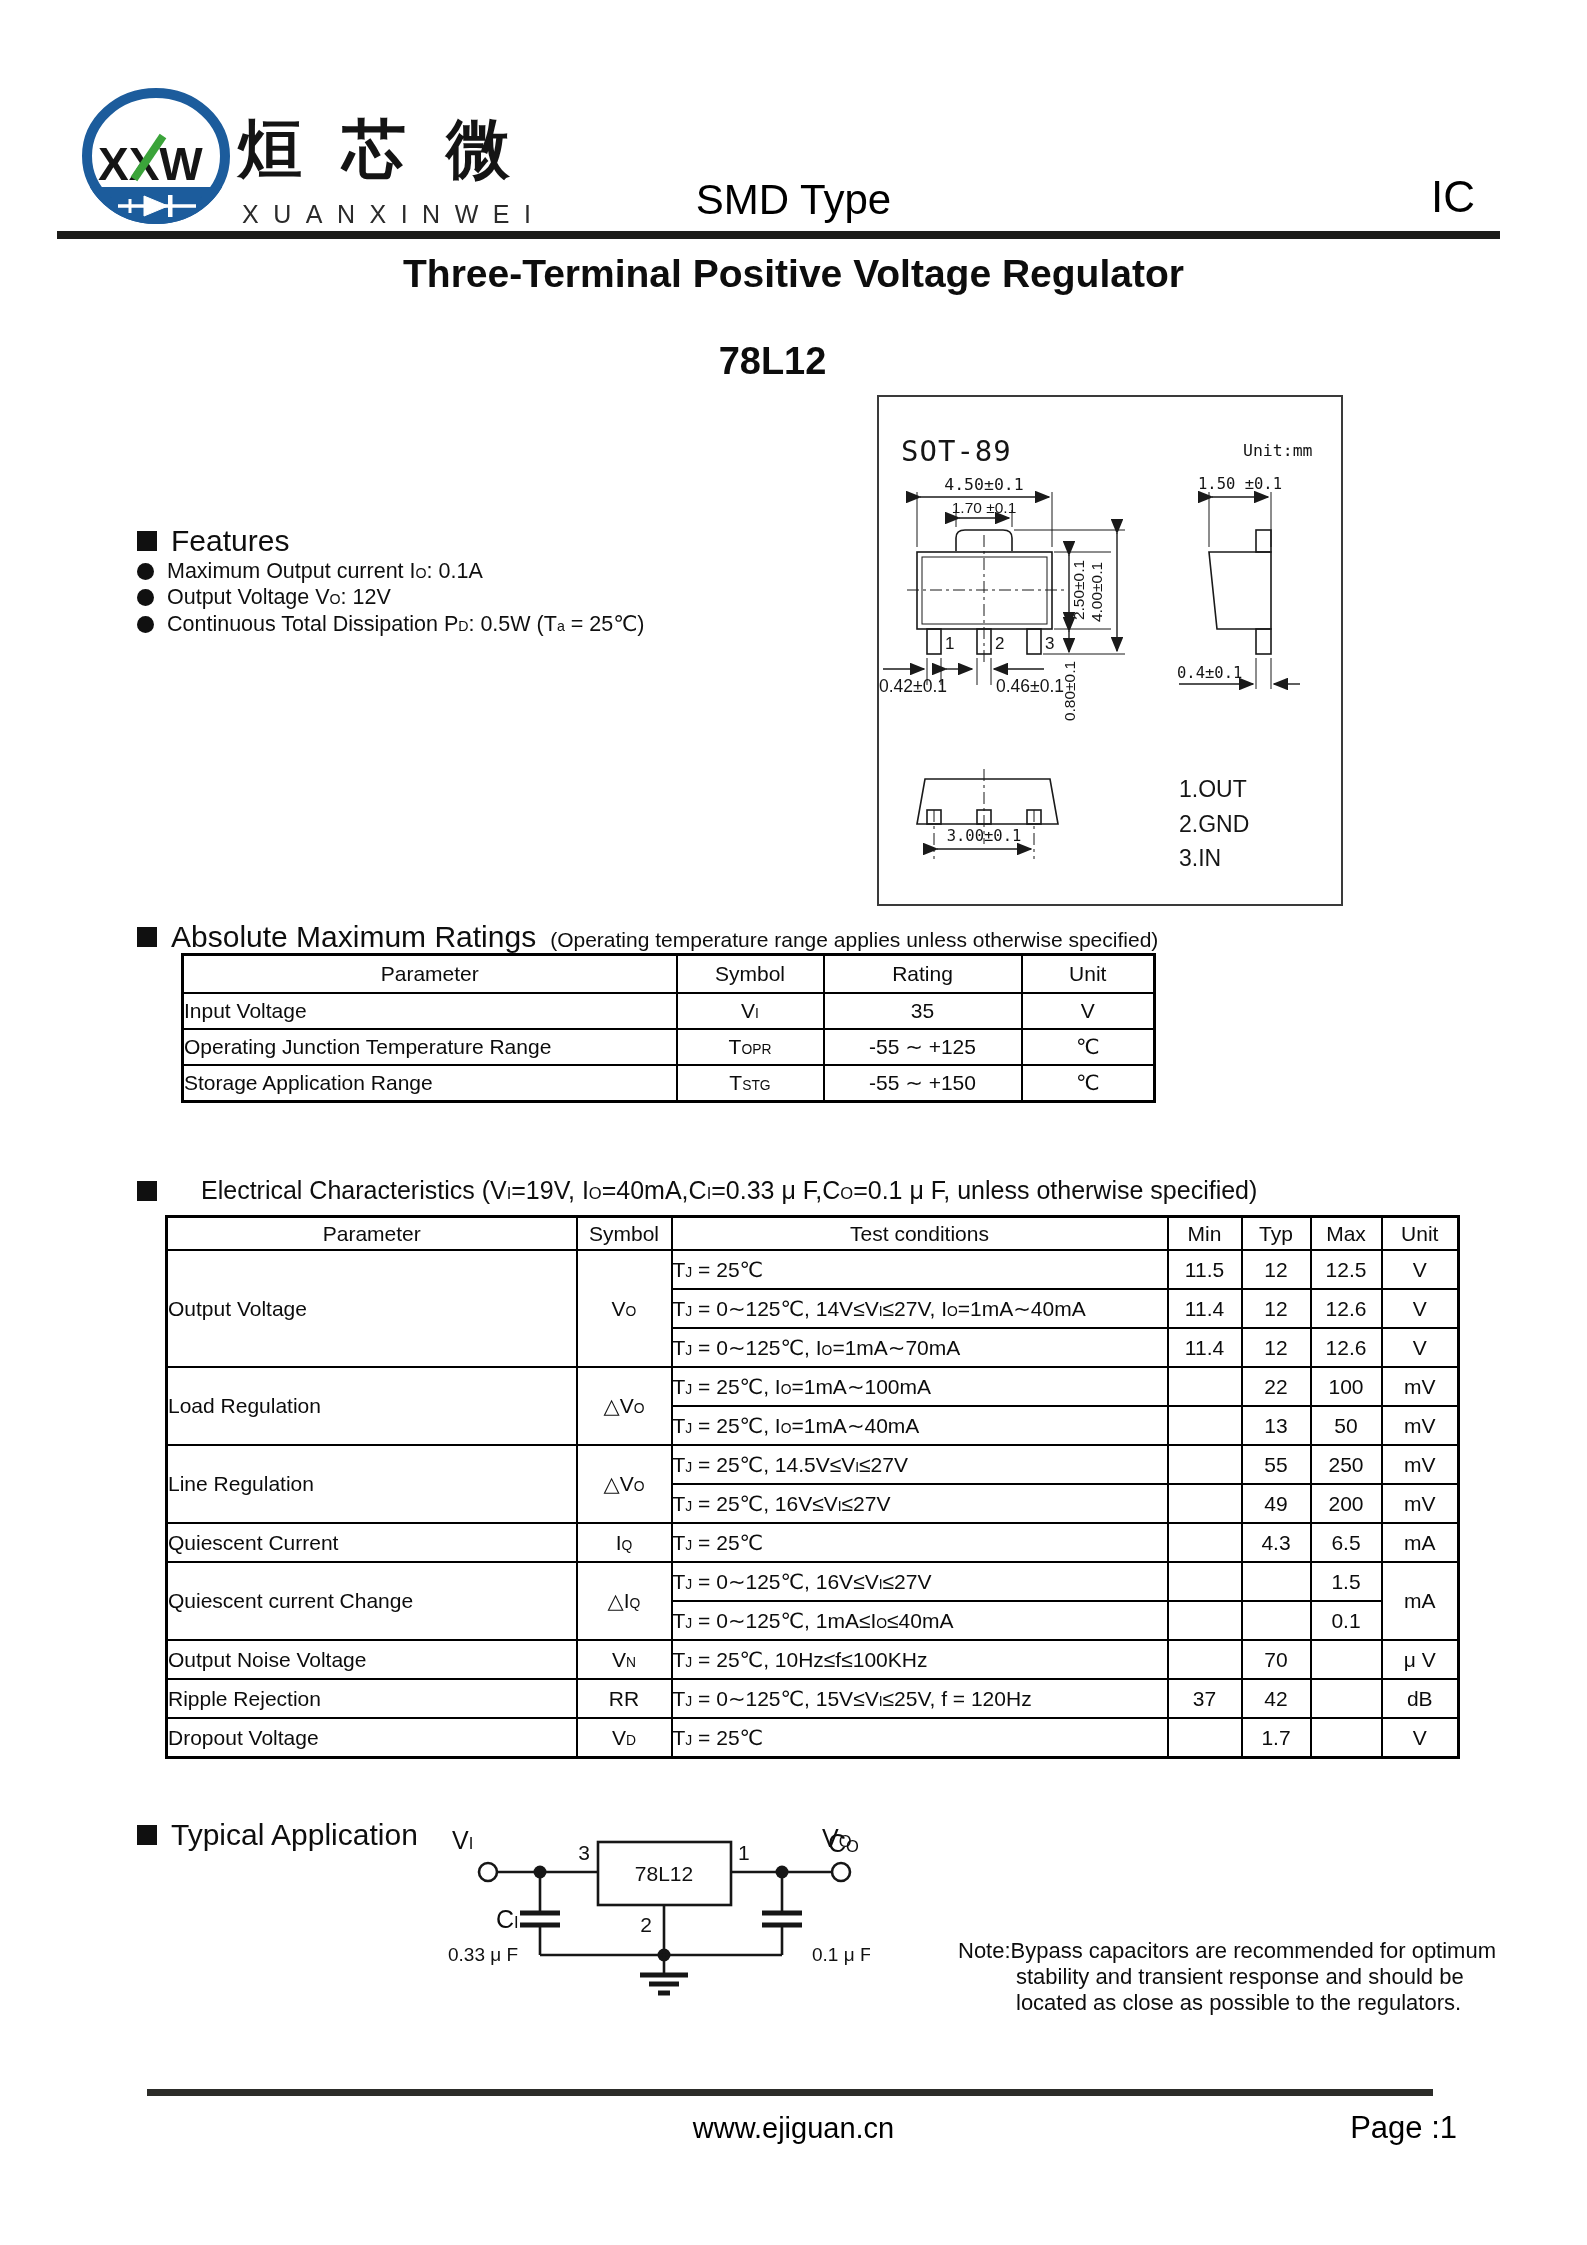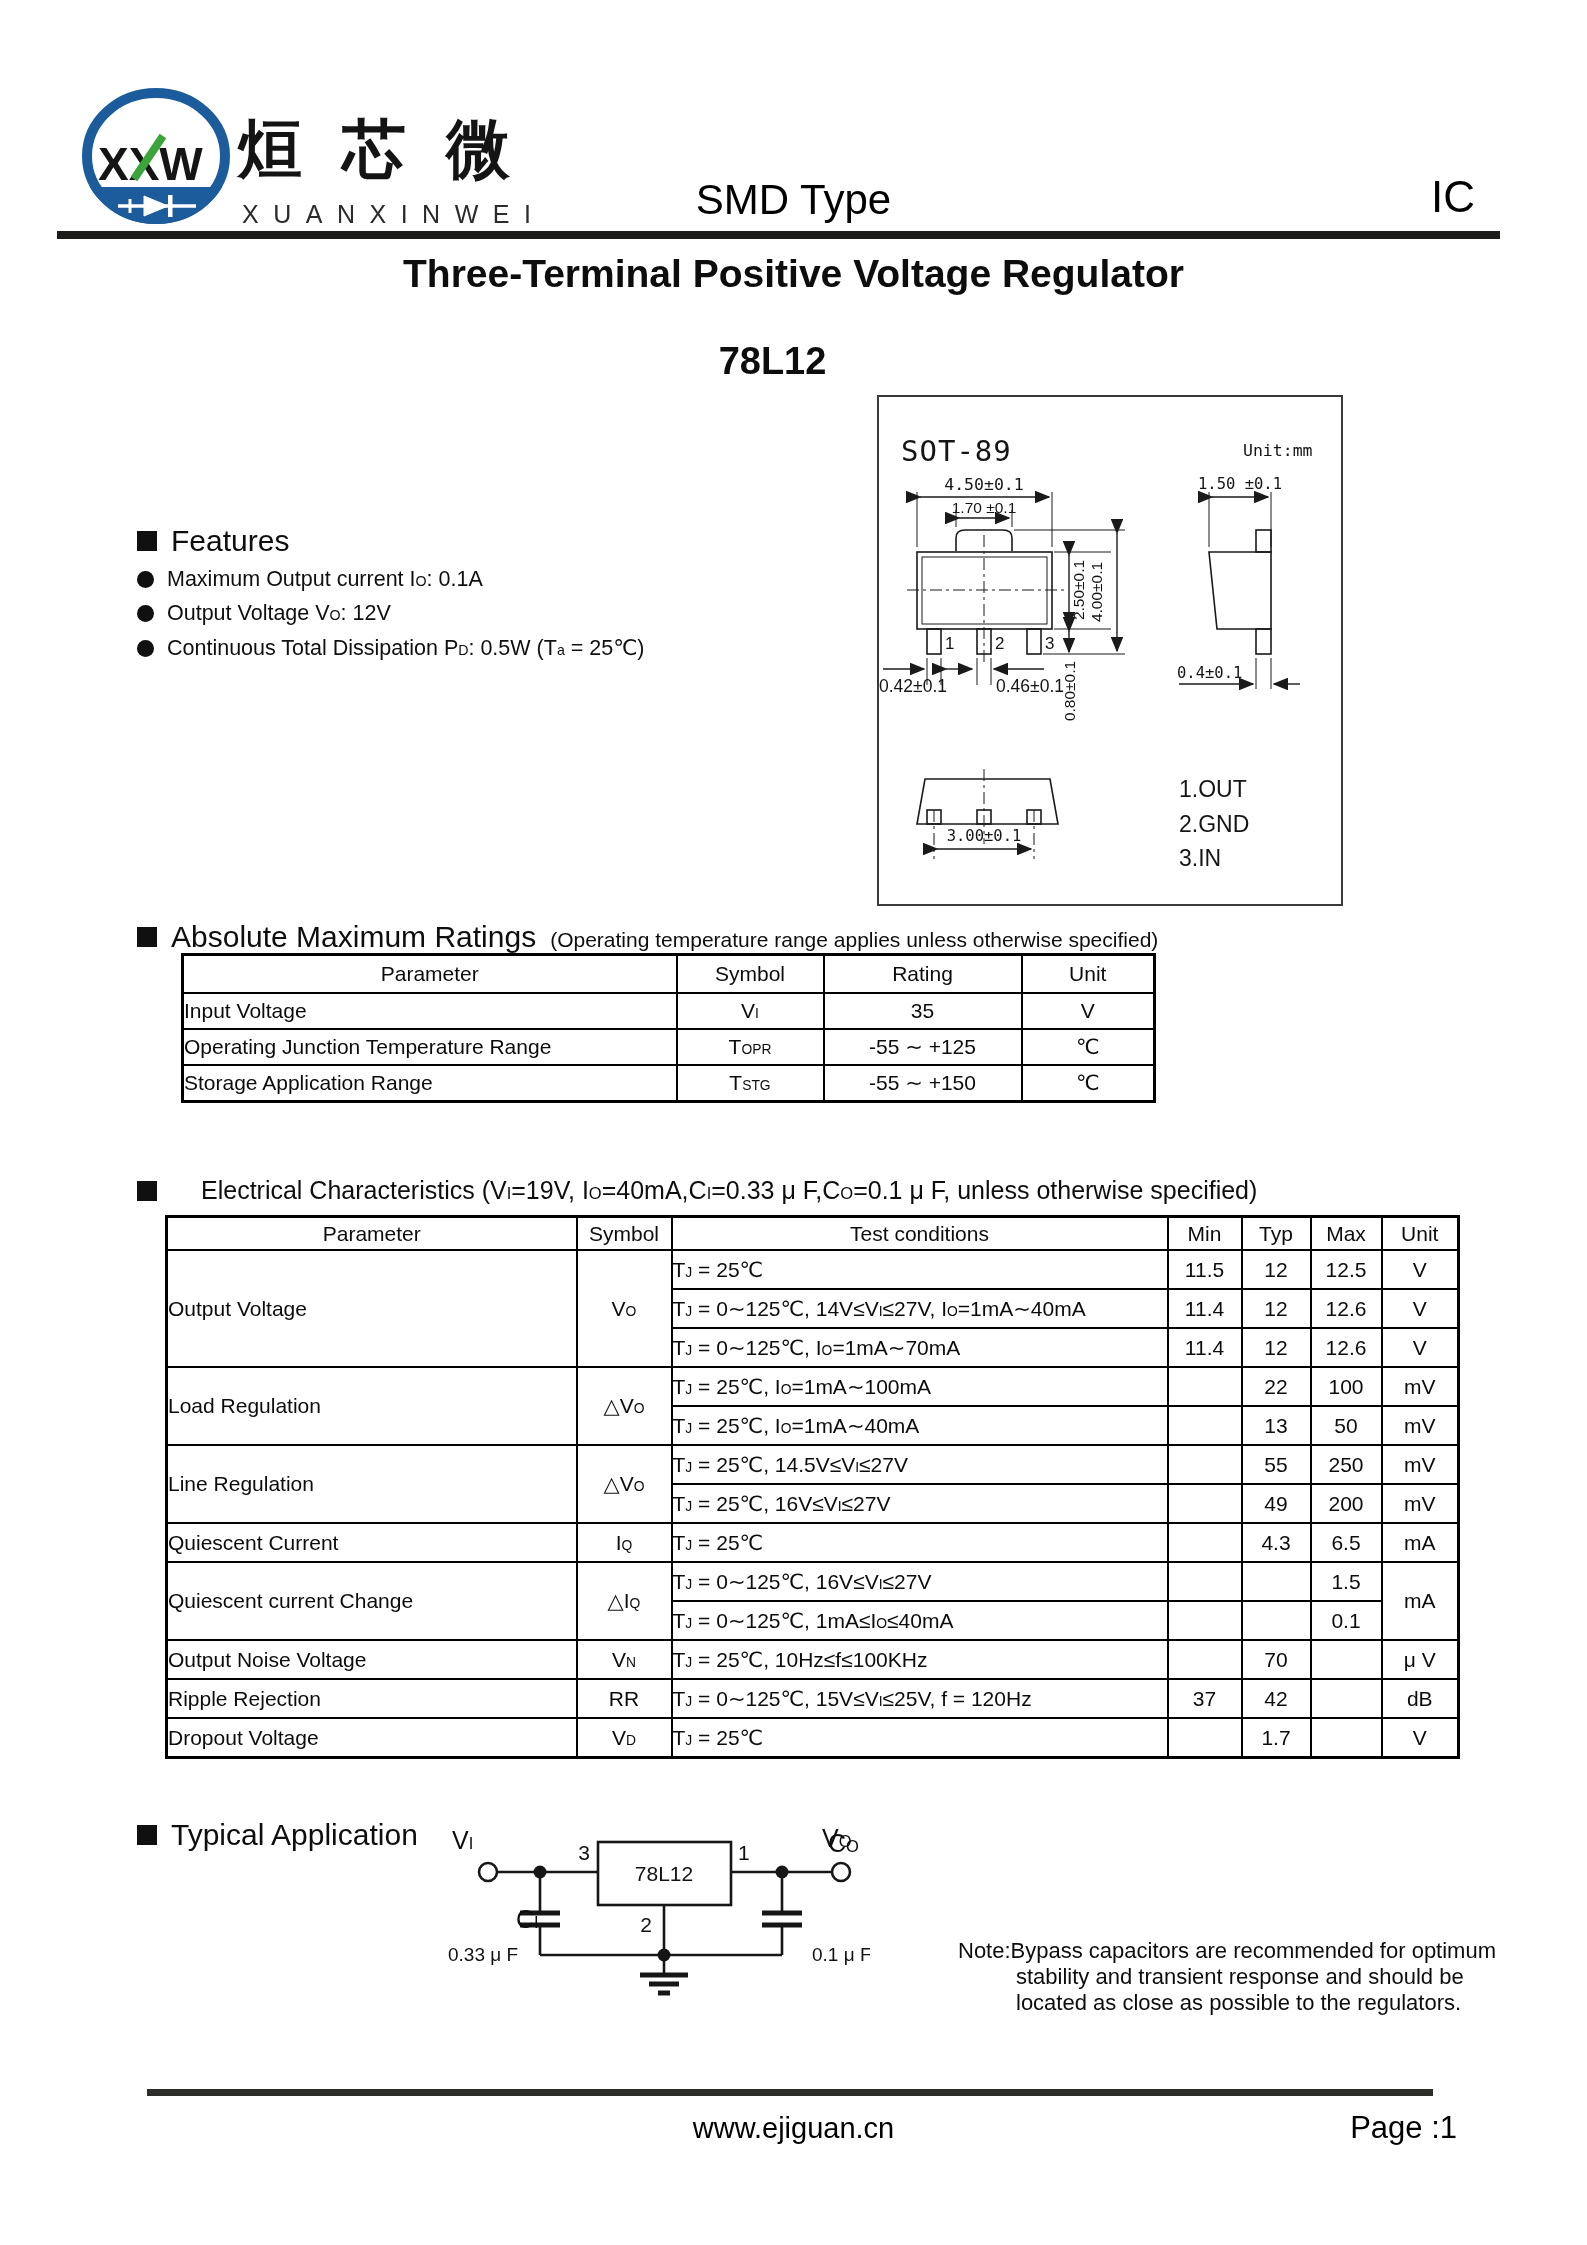--- a/index.html
+++ b/index.html
@@ -22,21 +22,21 @@
   .part-number{left:0; right:42px; top:340px; text-align:center; font-size:38px; font-weight:bold; color:#0d0d0d;}
   
   .pkg-box{left:877px; top:395px; width:462px; height:507px; border:2px solid #3a3a3a;}
   
   .sec-head{display:flex; align-items:baseline; white-space:nowrap;}
   .sec-square{width:20px; height:20px; background:#101010; margin-right:14px; align-self:center; flex:0 0 auto;}
   .sec-title{font-size:30px; color:#0e0e0e;}
   .sec-sub{font-size:21px; color:#0e0e0e; margin-left:14px;}
   
   .features{left:137px; top:524px; width:700px;}
-  .feat-item{display:flex; align-items:center; margin-top:9px; white-space:nowrap;}
+  .feat-item{display:flex; align-items:center; margin-top:1px; white-space:nowrap;}
   .feat-dot{width:17px; height:17px; border-radius:50%; background:#101010; margin-right:13px; flex:0 0 auto;}
   .feat-text{font-size:21.5px; color:#0f0f0f;}
   
   table.ds{border-collapse:collapse; table-layout:fixed;}
   table.ds td, table.ds th{border:2px solid #000; font-weight:normal; font-size:21px; color:#0c0c0c; padding:0; overflow:hidden; white-space:nowrap;}
   table.ds{border:3px solid #000;}
   .cl{text-align:left; padding-left:9px;}
   .cc{text-align:center;}
   .amr-head{left:137px; top:920px;}
   .amr-table{left:181px; top:953px; width:972px;}
@@ -427,21 +427,21 @@
       <line class="bar" x1="209" y1="164" x2="239" y2="164"></line>
       <line class="bar" x1="218" y1="173" x2="230" y2="173"></line>
     </g>
 
     <text class="ctx" x="8" y="141" font-size="19">0.33 μ F</text>
     <text class="ctx" x="372" y="141" font-size="19">0.1 μ F</text>
   </svg>
 
   <div class="abs circ-label" style="left:452px; top:1826px;">V<sub>I</sub></div>
   <div class="abs circ-label" style="left:822px; top:1824px;">V<sub>O</sub></div>
-  <div class="abs circ-label" style="left:516px; top:1905px;">C<sub>I</sub></div>
+  <div class="abs circ-label" style="left:496px; top:1905px;">C<sub>I</sub></div>
   <div class="abs circ-label" style="left:828px; top:1829px;">C<sub>O</sub></div>
 
   <div class="abs note">Note:Bypass capacitors are recommended for optimum stability and transient response and should be located as close as possible to the regulators.</div>
 
   <div class="abs rule-bottom"></div>
   <div class="abs footer-url">www.ejiguan.cn</div>
   <div class="abs footer-page">Page :1</div>
 
 </div>
 

